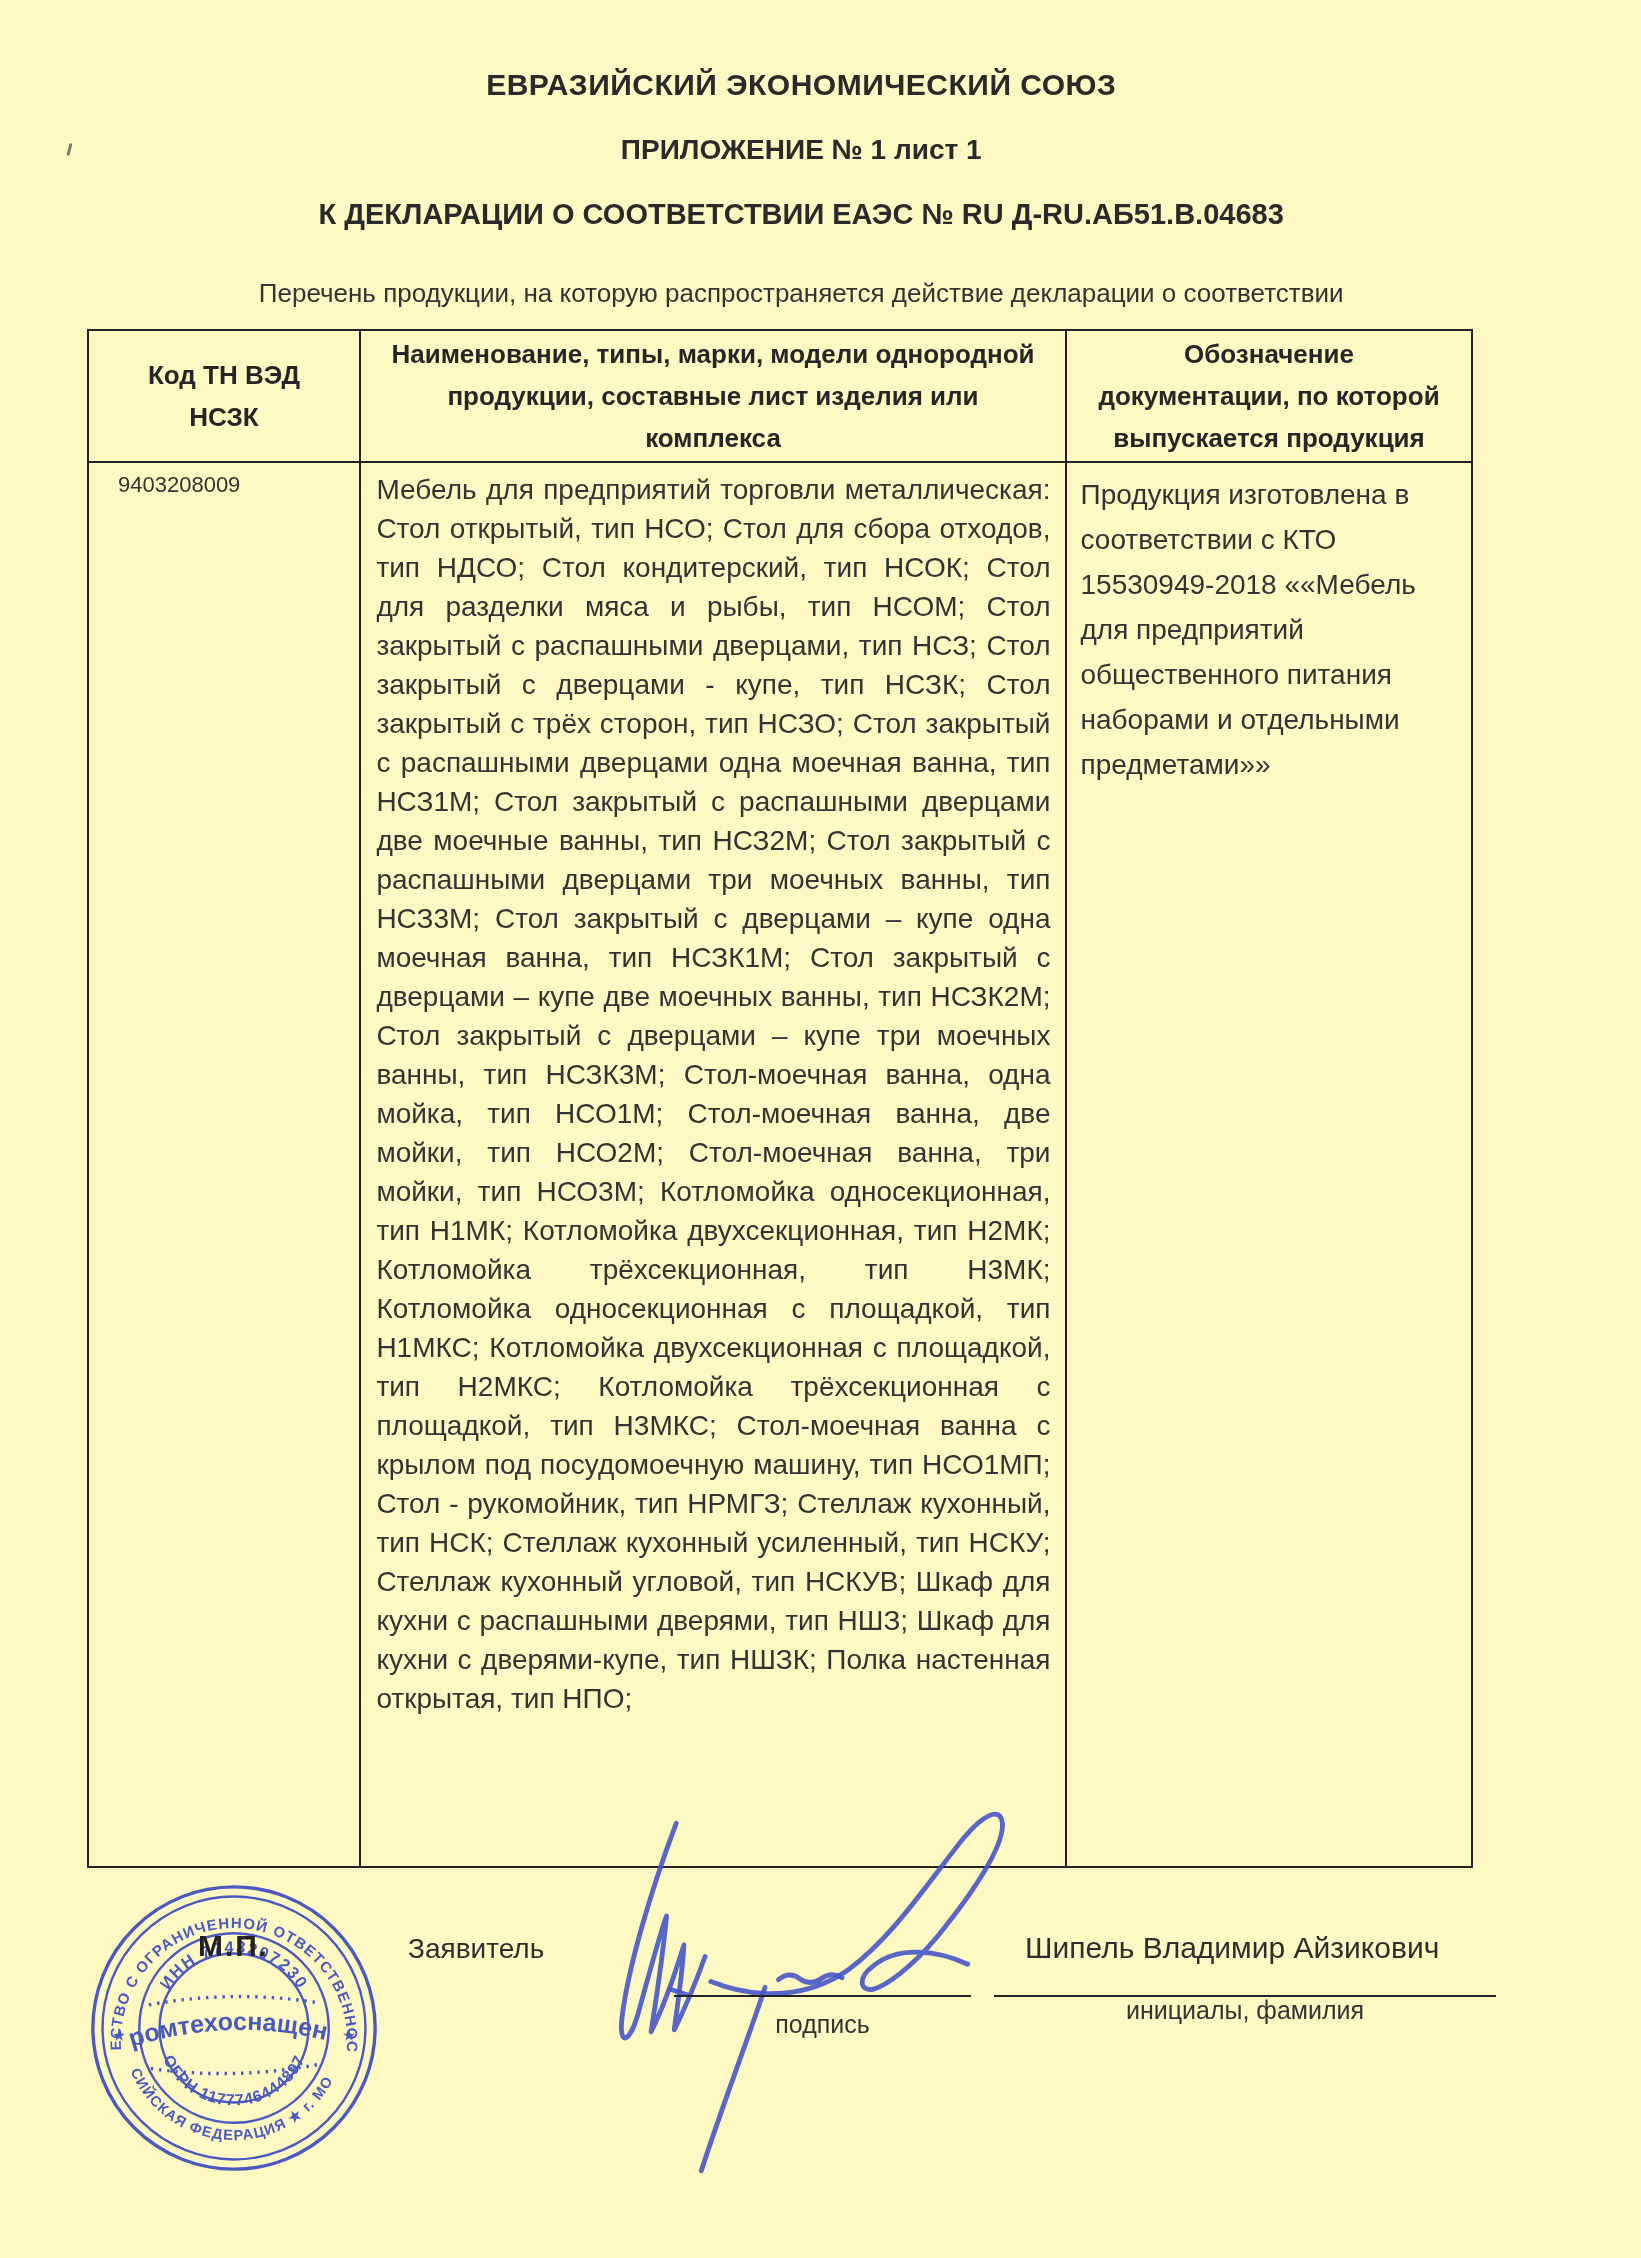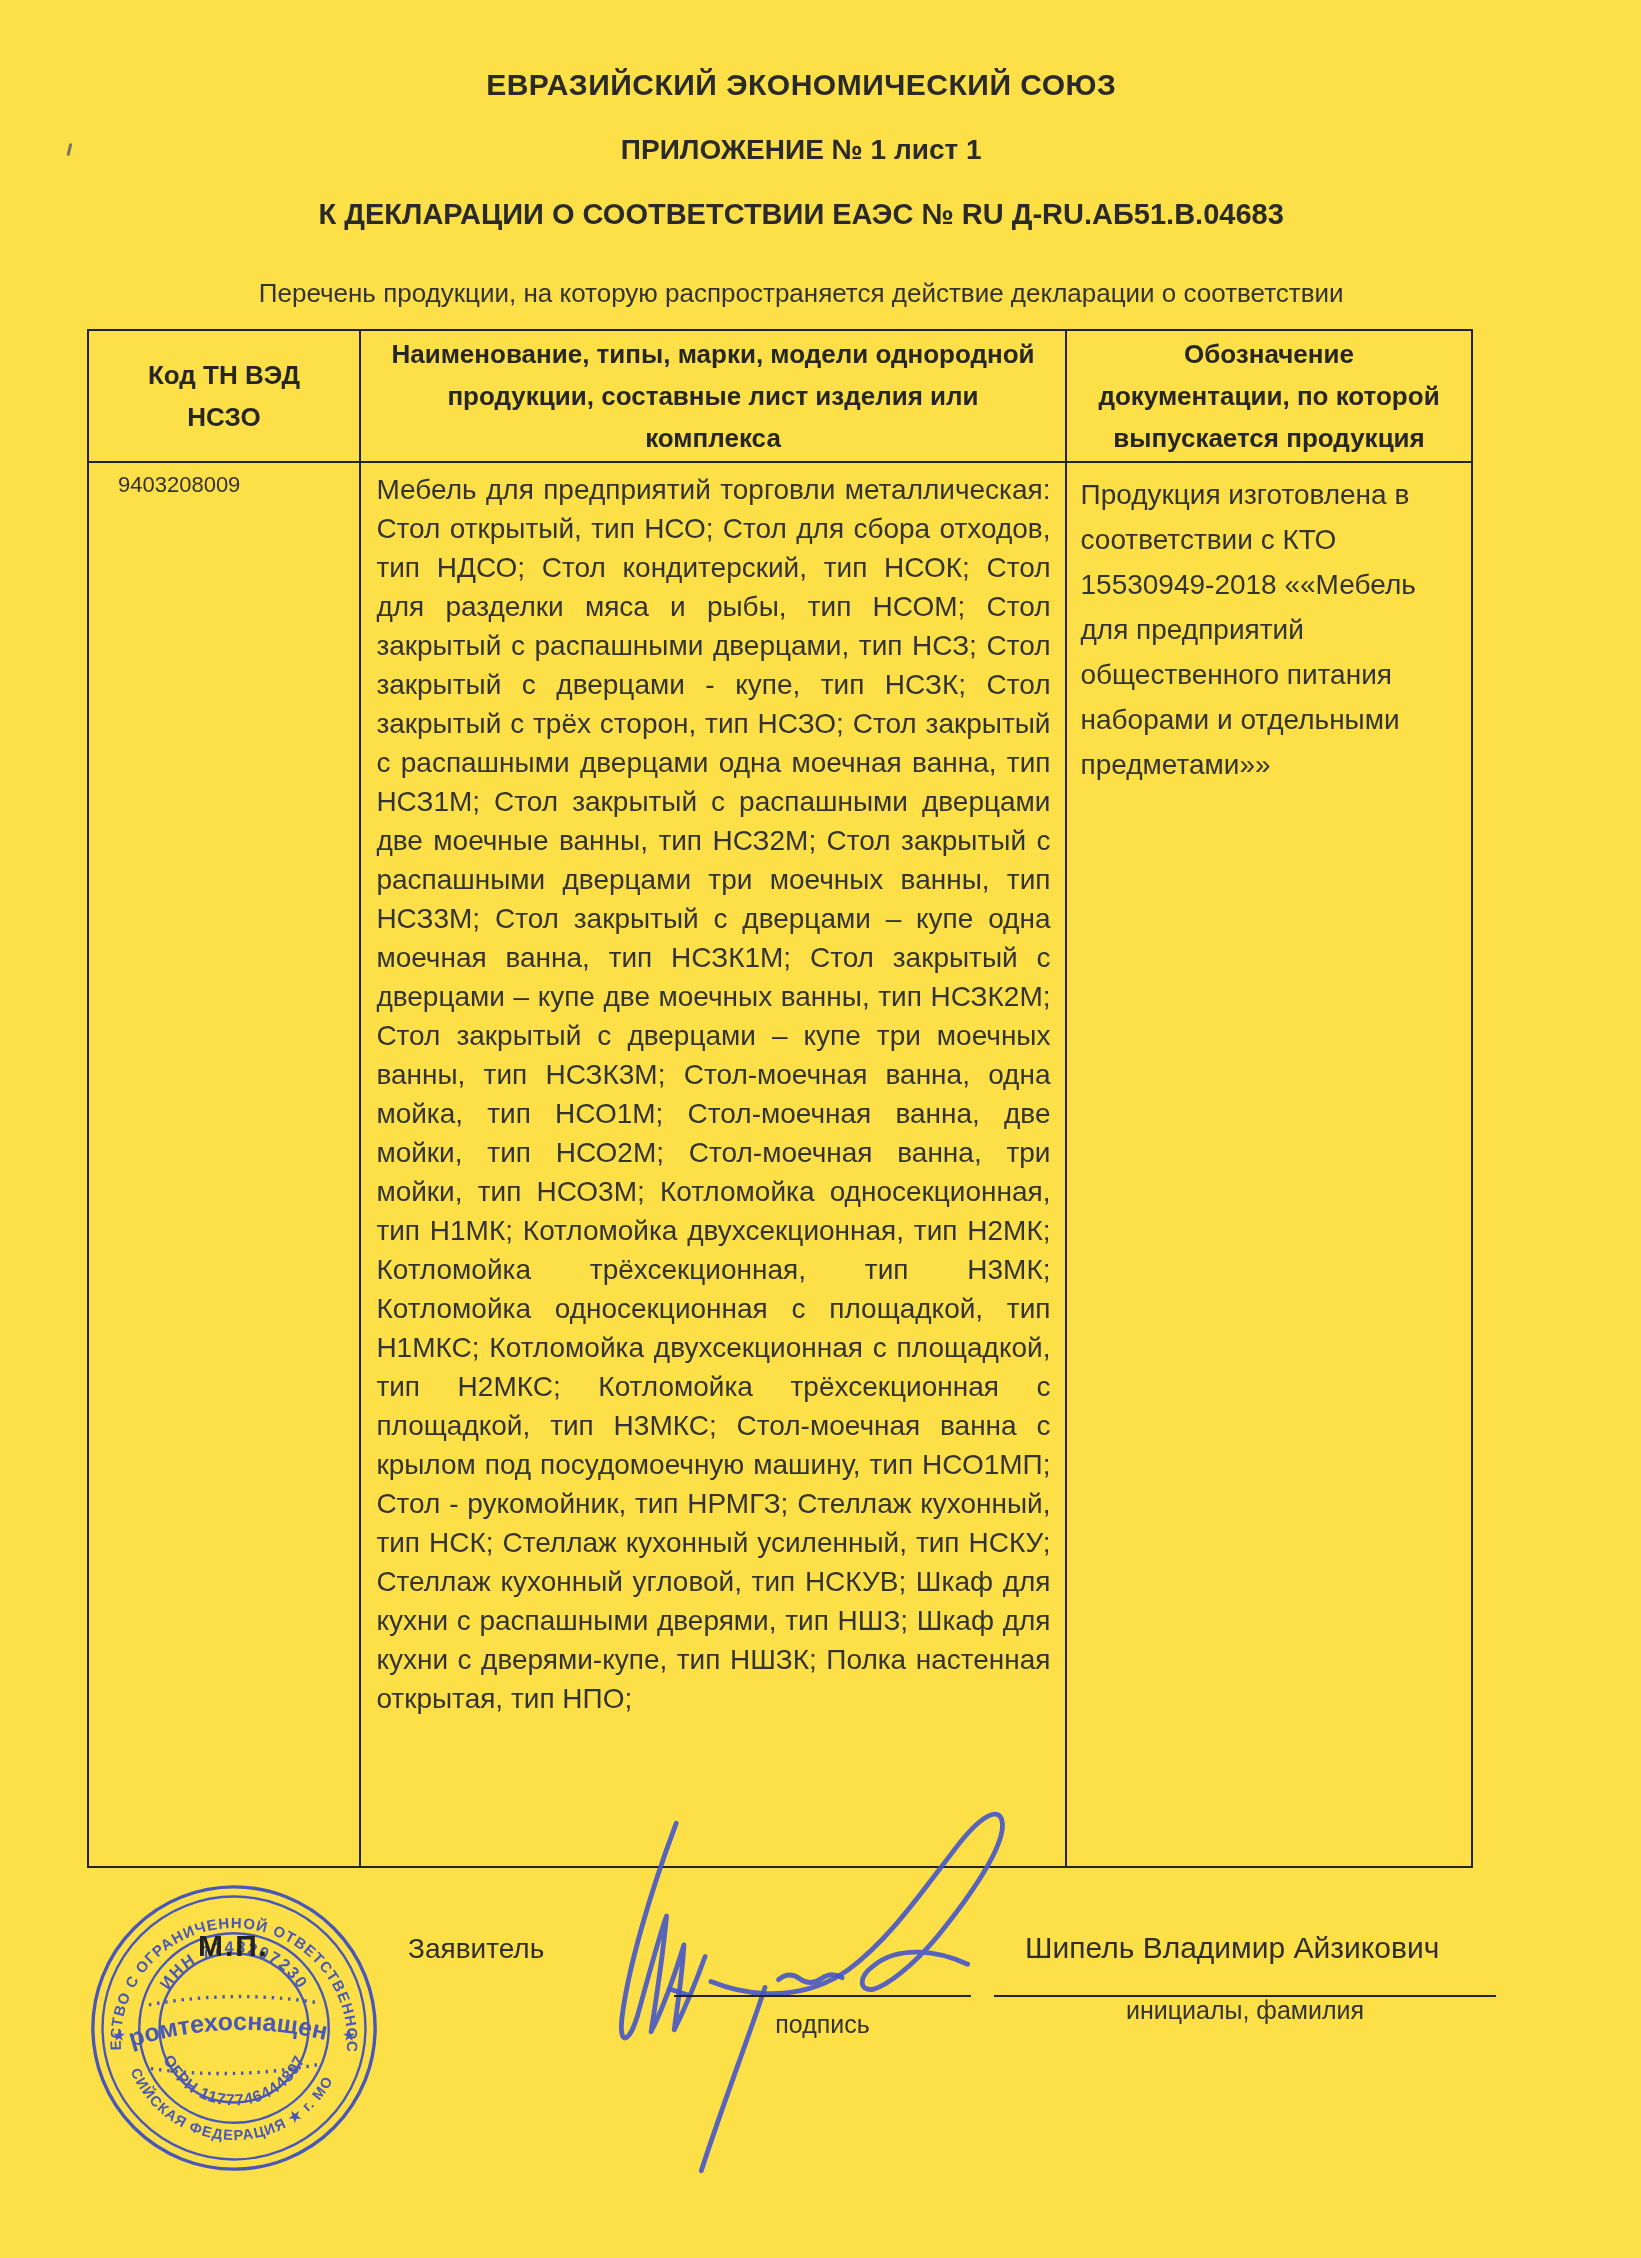--- a/index.html
+++ b/index.html
@@ -1,19 +1,19 @@
 <!DOCTYPE html>
 <html><head>
 <meta charset="utf-8">
 <style>
   html,body{margin:0;padding:0;}
   .page{
     position:relative;
     width:1641px;height:2258px;
-    background:#fde047;
+    background:#fef9c3;
     font-family:"Liberation Sans", sans-serif;
     color:#303030;
     overflow:hidden;
   }
   .headings{position:absolute;left:-19.3px;top:0;width:1641px;text-align:center;}
   .h1{position:absolute;top:68px;width:100%;font-size:30px;font-weight:bold;letter-spacing:0.5px;color:#2a2a2a;}
   .h2{position:absolute;top:134px;width:100%;font-size:28px;font-weight:bold;color:#2a2a2a;}
   .h3{position:absolute;top:198px;width:100%;font-size:29px;font-weight:bold;color:#2a2a2a;}
   .subtitle{position:absolute;top:278px;width:100%;font-size:26px;color:#333;}
 
@@ -65,21 +65,21 @@
   <table class="doc-table">
     <colgroup>
       <col style="width:272px">
         <col style="width:706px">
         <col style="width:406px">
     </colgroup>
     <tbody>
         <tr>
       <th>
         <span>Код ТН ВЭД</span>
-        <span>НСЗО</span>
+        <span>НСЗК</span>
       </th>
       <th>
         <span>Наименование, типы, марки, модели однородной</span>
         <span>продукции, составные лист изделия или</span>
         <span>комплекса</span>
       </th>
       <th>
         <span>Обозначение</span>
         <span>документации, по которой</span>
         <span>выпускается продукция</span>

